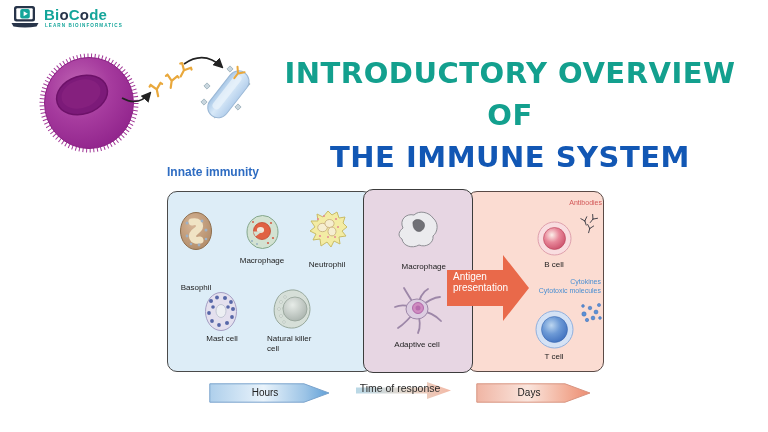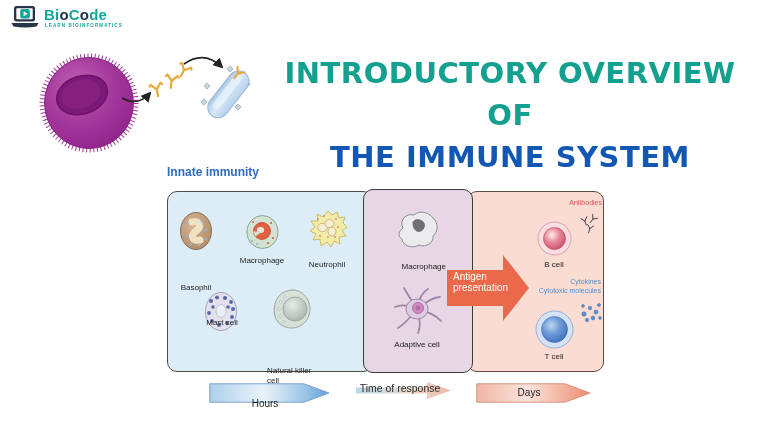--- a/index.html
+++ b/index.html
@@ -292,22 +292,22 @@
     <polygon points="0,15 56,15 56,0 82,33 56,66 56,51 0,51" fill="#e9694a"></polygon>
   </svg>
   <div class="abs z5 arrow-text" style="left:453px;top:271px;width:58px;">
     <div>Antigen</div>
     <div>presentation</div>
   </div>
 
   <div class="abs z3 lbl" style="left:166px;top:256px;width:60px;margin-top:27px;">Basophil</div>
   <div class="abs z3 lbl" style="left:232px;top:256px;width:60px;">Macrophage</div>
   <div class="abs z3 lbl" style="left:297px;top:260px;width:60px;">Neutrophil</div>
-  <div class="abs z3 lbl" style="left:192px;top:318px;width:60px;">Mast cell</div>
-  <div class="abs z3 lbl lbl-left" style="left:267px;top:334px;width:54px;margin-top:32px;">Natural killer cell</div>
+  <div class="abs z3 lbl" style="left:192px;top:334px;width:60px;">Mast cell</div>
+  <div class="abs z3 lbl lbl-left" style="left:267px;top:334px;width:54px;">Natural killer cell</div>
   <div class="abs z3 lbl" style="left:386px;top:262px;width:60px;text-align:right;">Macrophage</div>
   <div class="abs z3 lbl" style="left:387px;top:340px;width:60px;">Adaptive cell</div>
   <div class="abs z3 lbl-red" style="left:520px;top:199px;width:82px;">Antibodies</div>
   <div class="abs z3 lbl" style="left:524px;top:260px;width:60px;">B cell</div>
   <div class="abs z3 lbl-blue" style="left:500px;top:278px;width:101px;">
     <div>Cytokines</div>
     <div>Cytotoxic molecules</div>
   </div>
   <div class="abs z3 lbl" style="left:524px;top:352px;width:60px;">T cell</div>
 
@@ -315,21 +315,21 @@
     <defs>
         <linearGradient id="gHours" x1="0%" y1="0%" x2="100%" y2="0%">
       <stop offset="0%" stop-color="#aecfeb"></stop>
           <stop offset="45%" stop-color="#e9f3fb"></stop>
       <stop offset="80%" stop-color="#9cc4e6"></stop>
           <stop offset="100%" stop-color="#60a0d8"></stop>
         </linearGradient>
       </defs>
     <polygon points="0.8,0.8 95,0.8 120,10 95,19.2 0.8,19.2" fill="url(#gHours)" stroke="#7aa3cc" stroke-width="1"></polygon>
   </svg>
-  <div class="abs time-lbl" style="left:209px;top:398px;width:112px;">Hours</div>
+  <div class="abs time-lbl" style="left:209px;top:387px;width:112px;">Hours</div>
 
   <svg class="abs" style="left:356px;top:380px;" width="97" height="21" viewBox="0 0 97 21">
     <defs>
         <linearGradient id="gMid" x1="0%" y1="0%" x2="100%" y2="0%">
       <stop offset="0%" stop-color="#b9d8e6"></stop>
           <stop offset="55%" stop-color="#e6d8cc"></stop>
       <stop offset="100%" stop-color="#f3b9a6"></stop>
         </linearGradient>
       </defs>
     <polygon points="0,7.5 71,7.5 71,2 95,10.5 71,19 71,13.5 0,13.5" fill="url(#gMid)"></polygon>

